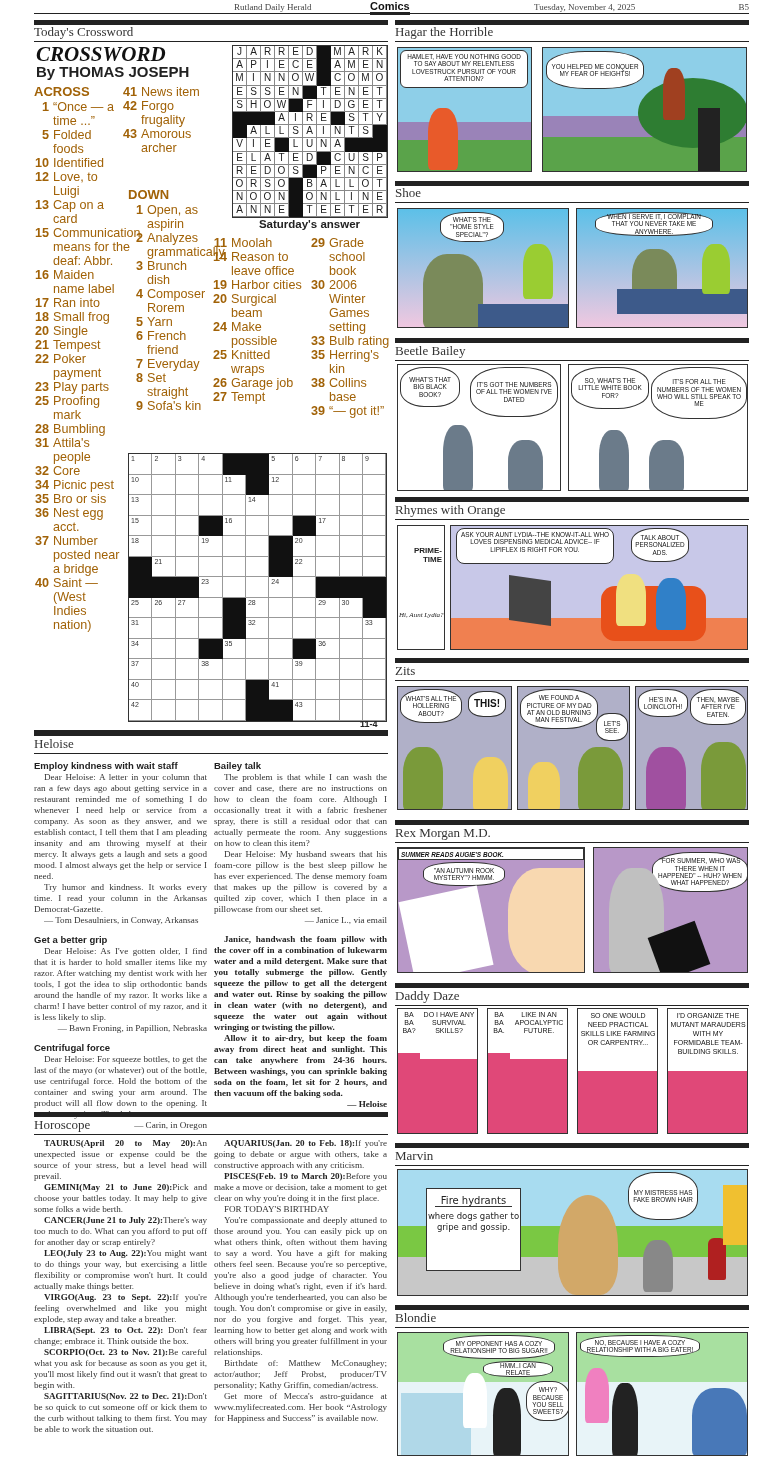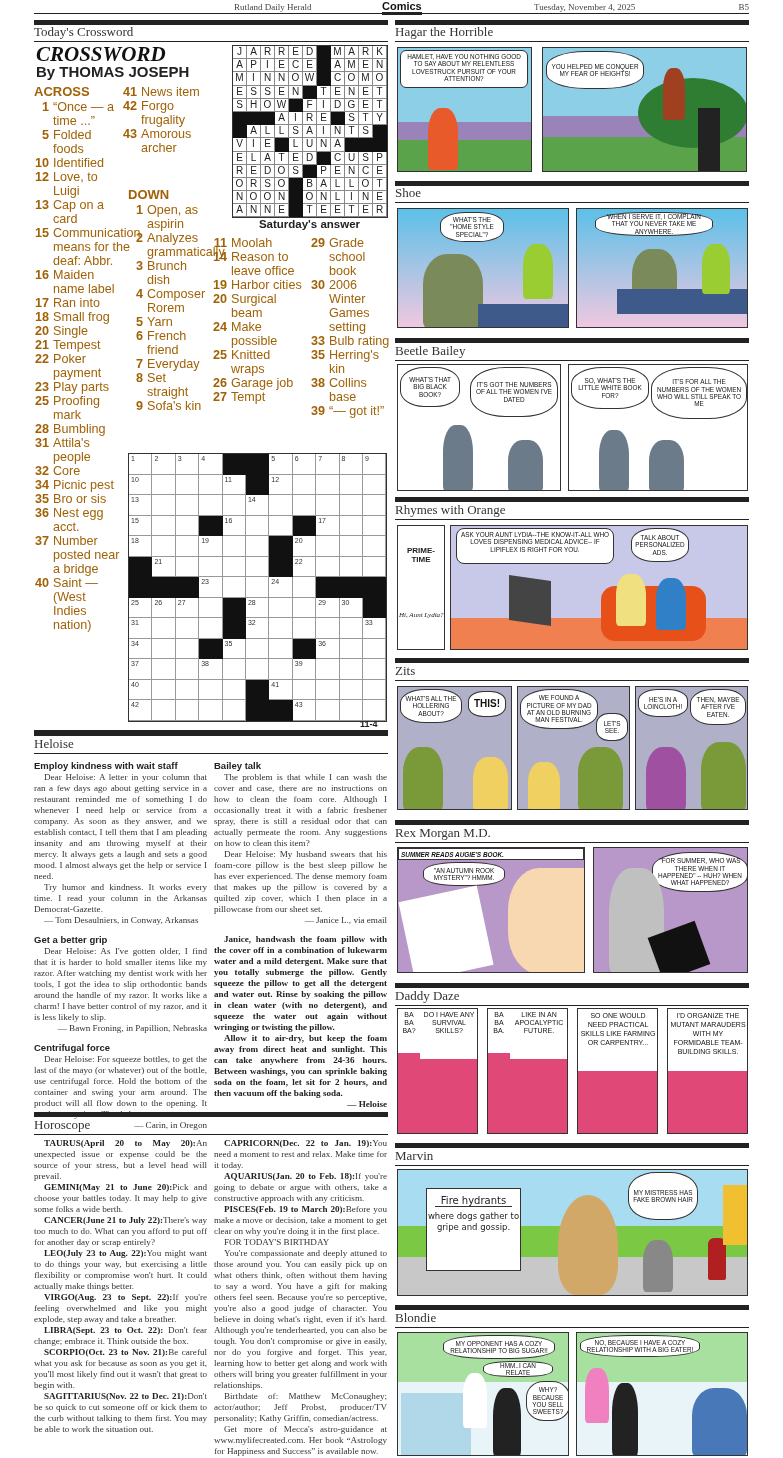--- a/index.html
+++ b/index.html
@@ -1,20 +1,20 @@
 <!DOCTYPE html>
 <html><head>
 <meta charset="utf-8">
 <style>
   * { box-sizing: border-box; margin: 0; padding: 0; }
   body { width: 783px; height: 1458px; background: #fff; font-family: "Liberation Serif", serif; color: #222; position: relative; overflow: hidden; }
   .masthead { position: absolute; left: 34px; top: 0; width: 715px; height: 14px; border-bottom: 1.5px solid #222; font-size: 9px; color: #444; }
   .masthead span { position: absolute; top: 2px; }
   .mh-paper { left: 200px; }
-  .mh-section { left: 348px; font-family: "Liberation Sans", sans-serif; font-weight: bold; font-size: 11px; color: #111; top: 0 !important; border-bottom: 3px solid #222; }
+  .mh-section { left: 336px; font-family: "Liberation Sans", sans-serif; font-weight: bold; font-size: 11px; color: #111; top: 0 !important; border-bottom: 3px solid #222; }
   .mh-date { left: 500px; }
   .mh-page { right: 0; }
   .sec-bar { position: absolute; height: 5px; background: #222; }
   .sec-title { position: absolute; font-size: 13px; color: #333; border-bottom: 1px solid #222; padding-bottom: 1px; height: 18px; }
 
   
   .cw-title { position: absolute; left: 36px; top: 42px; font-family: "Liberation Serif", serif; font-style: italic; font-weight: bold; font-size: 21px; color: #111; }
   .cw-byline { position: absolute; left: 36px; top: 63px; font-family: "Liberation Sans", sans-serif; font-weight: bold; font-size: 15px; color: #222; }
   .clues { position: absolute; font-family: "Liberation Sans", sans-serif; font-size: 12.6px; line-height: 14px; color: #a16207; }
   .clues .hd { font-weight: bold; font-size: 13px; margin-bottom: 1px; }
@@ -595,21 +595,20 @@
     <p><b>GEMINI(May 21 to June 20):</b>Pick and choose your battles today. It may help to give some folks a wide berth.</p>
     <p><b>CANCER(June 21 to July 22):</b>There's way too much to do. What can you afford to put off for another day or scrap entirely?</p>
     <p><b>LEO(July 23 to Aug. 22):</b>You might want to do things your way, but exercising a little flexibility or compromise won't hurt. It could actually make things better.</p>
     <p><b>VIRGO(Aug. 23 to Sept. 22):</b>If you're feeling overwhelmed and like you might explode, step away and take a breather.</p>
     <p><b>LIBRA(Sept. 23 to Oct. 22):</b> Don't fear change; embrace it. Think outside the box.</p>
     <p><b>SCORPIO(Oct. 23 to Nov. 21):</b>Be careful what you ask for because as soon as you get it, you'll most likely find out it wasn't that great to begin with.</p>
     <p><b>SAGITTARIUS(Nov. 22 to Dec. 21):</b>Don't be so quick to cut someone off or kick them to the curb without talking to them first. You may be able to work the situation out.</p>
   </div>
 <div class="art horo" style="left:214px;top:1138px;width:173px;">
   <div id="horo2">
-      <p><b>CAPRICORN(Dec. 22 to Jan. 19):</b>You need a moment to rest and relax. Make time for it today.</p>
       <p><b>AQUARIUS(Jan. 20 to Feb. 18):</b>If you're going to debate or argue with others, take a constructive approach with any criticism.</p>
       <p><b>PISCES(Feb. 19 to March 20):</b>Before you make a move or decision, take a moment to get clear on why you're doing it in the first place.</p>
     </div>
   <p>FOR TODAY'S BIRTHDAY</p>
   <p>You're compassionate and deeply attuned to those around you. You can easily pick up on what others think, often without them having to say a word. You have a gift for making others feel seen. Because you're so perceptive, you're also a good judge of character. You believe in doing what's right, even if it's hard. Although you're tenderhearted, you can also be tough. You don't compromise or give in easily, nor do you forgive and forget. This year, learning how to better get along and work with others will bring you greater fulfillment in your relationships.</p>
   <p>Birthdate of: Matthew McConaughey; actor/author; Jeff Probst, producer/TV personality; Kathy Griffin, comedian/actress.</p>
   <p>Get more of Mecca's astro-guidance at www.mylifecreated.com. Her book “Astrology for Happiness and Success” is available now.</p>
 </div>
 
 <div class="sec-bar" style="left:395px;top:20px;width:354px;"></div>
@@ -658,21 +657,21 @@
     <div class="bubble" style="left:82px;top:2px;width:96px;height:52px;">It's for all the numbers of the women who will still speak to me</div>
     <div class="fig" style="left:30px;top:65px;width:30px;height:62px;background:#6b7b8a;"></div>
     <div class="fig" style="left:80px;top:75px;width:35px;height:52px;background:#6b7b8a;"></div>
   </div>
 </div>
 
 <div class="sec-bar" style="left:395px;top:497px;width:354px;"></div>
 <div class="sec-title" style="left:395px;top:502px;width:354px;">Rhymes with Orange</div>
 <div>
   <div class="panel" style="left:397px;top:525px;width:48px;height:125px;background:#fff;">
-    <div style="position:absolute;left:2px;top:20px;width:42px;font-family:'Liberation Sans',sans-serif;font-weight:bold;font-size:8px;text-align:center;text-transform:uppercase;">Prime-Time</div>
+    <div style="position:absolute;left:2px;top:20px;width:42px;font-family:'Liberation Sans',sans-serif;font-weight:bold;font-size:8px;text-align:right;text-transform:uppercase;">Prime-Time</div>
     <div style="position:absolute;left:1px;top:85px;width:46px;font-size:7px;font-style:italic;">Hi, Aunt Lydia?</div>
   </div>
   <div class="panel" style="left:450px;top:525px;width:298px;height:125px;background:linear-gradient(#c8c8e8 0 75%,#f08050 75%);">
     <div class="boxcap" style="left:5px;top:2px;width:158px;height:36px;border-radius:8px;">Ask your Aunt Lydia--the know-it-all who loves dispensing medical advice-- if Lipiflex is right for you.</div>
     <div class="bubble" style="left:180px;top:2px;width:58px;height:34px;">Talk about personalized ads.</div>
     <div style="position:absolute;left:58px;top:52px;width:42px;height:45px;background:#444;transform:skewY(8deg);"></div>
     <div style="position:absolute;left:150px;top:60px;width:105px;height:55px;background:#e8501a;border-radius:14px;"></div>
     <div class="fig" style="left:165px;top:48px;width:30px;height:52px;background:#f0e080;"></div>
     <div class="fig" style="left:205px;top:52px;width:30px;height:52px;background:#3080c8;"></div>
   </div>

